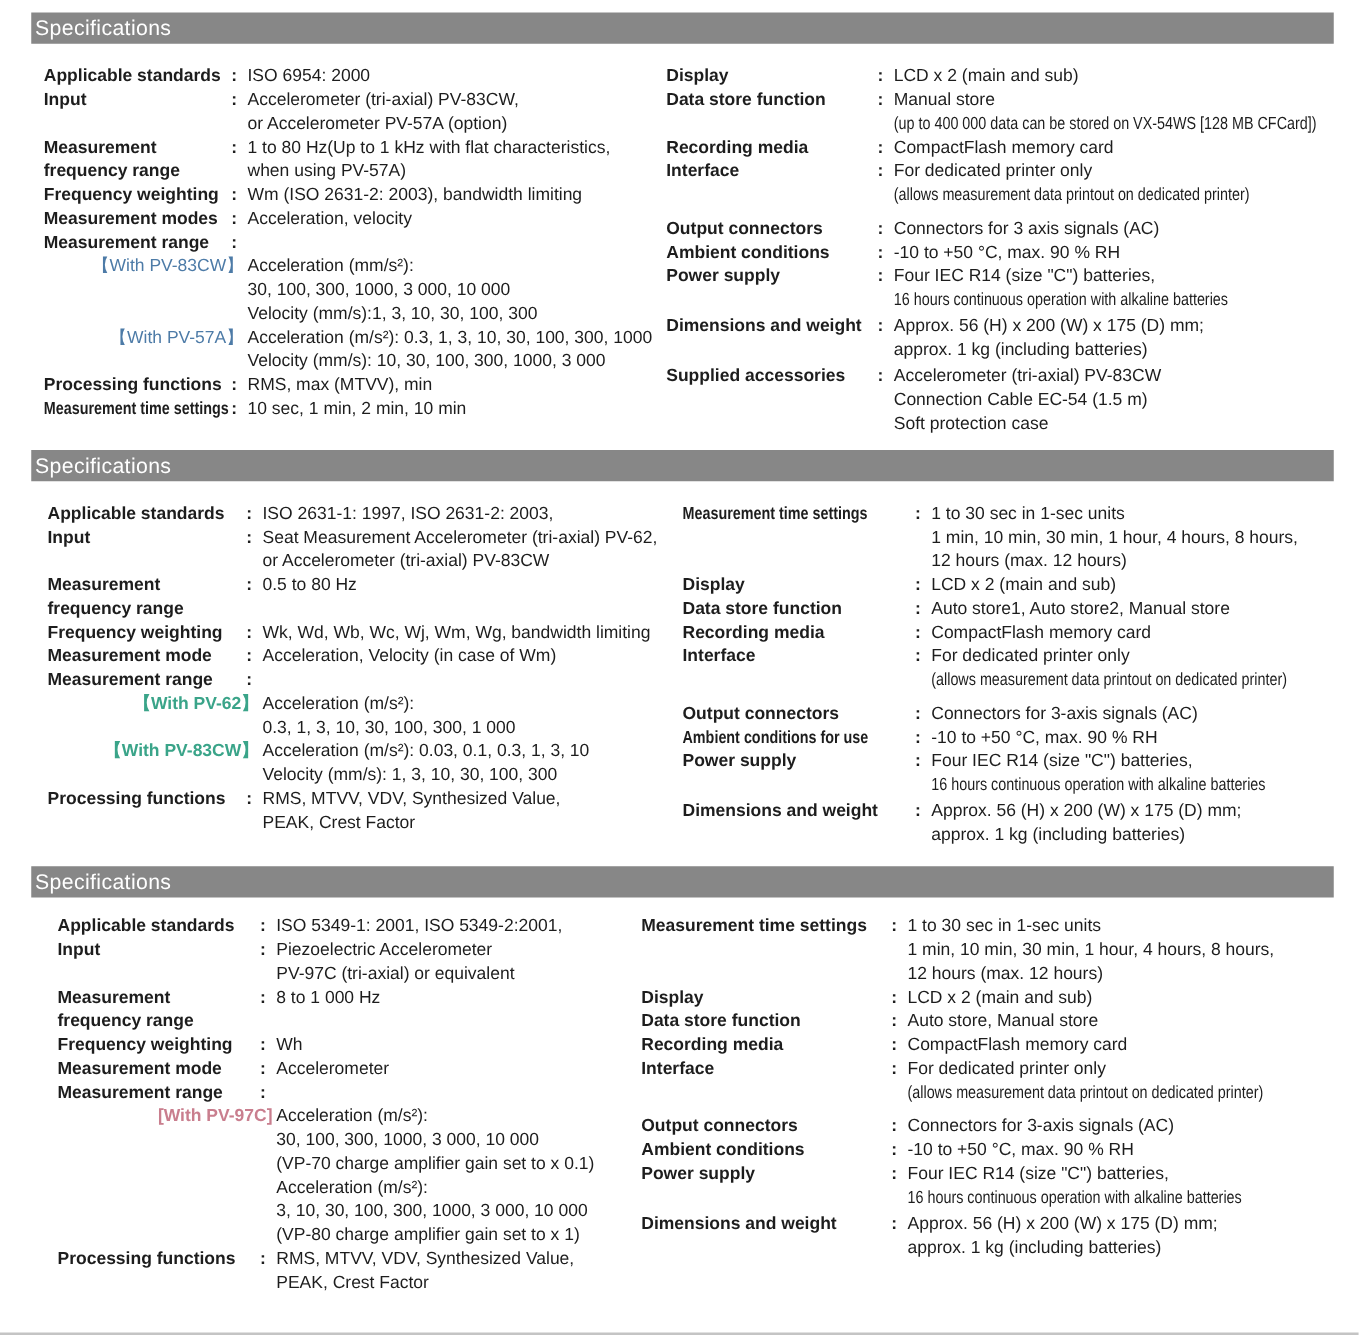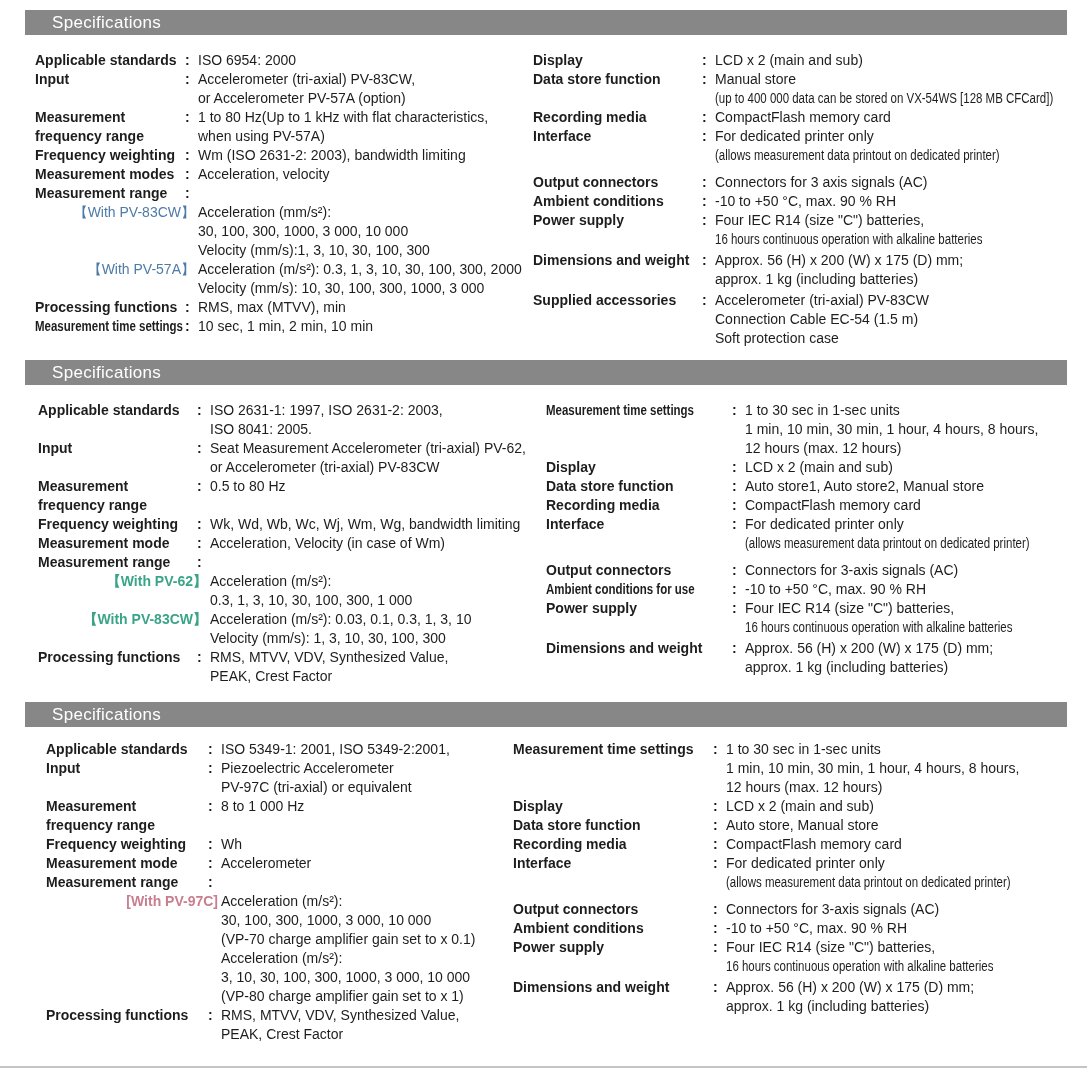--- a/index.html
+++ b/index.html
@@ -9,21 +9,21 @@
     font-size:14px;color:#1d1d1d;
     -webkit-font-smoothing:antialiased;
   }
   .page{position:relative;width:1087px;height:1073px;overflow:hidden;}
   .section{margin:0 20px 0 25px;}
   #sec-a{padding-top:10px;}
   #sec-b{margin-top:12px;}
   #sec-c{margin-top:16px;}
   .sec-bar{
     background:#878787;color:#ffffff;height:25px;line-height:25px;
-    padding-left:27px;font-size:17px;letter-spacing:.3px;
+    padding-left:3px;font-size:17px;letter-spacing:.3px;
   }
   .sec-body{display:flex;padding-top:16px;}
   #sec-a .sec-body{padding-left:10px;}
   #sec-b .sec-body{padding-left:13px;}
   #sec-c .sec-body{padding-left:21px;padding-top:13px;}
   .col{box-sizing:border-box;}
   #sec-a .col-left{--lw:150px;width:498px;flex:0 0 498px;}
   #sec-a .col-right{--lw:169px;flex:1;}
   #sec-b .col-left{--lw:159px;width:508px;flex:0 0 508px;}
   #sec-b .col-right{--lw:186px;flex:1;}
@@ -98,21 +98,21 @@
             <div class="cell-tag" style="color: rgb(77, 123, 167);">【With PV-83CW】</div>
             <div class="cell-values">
               <div><span>Acceleration (mm/s²):</span></div>
               <div><span>30, 100, 300, 1000, 3 000, 10 000</span></div>
               <div><span>Velocity (mm/s):1, 3, 10, 30, 100, 300</span></div>
             </div>
           </div>
           <div class="spec-row">
             <div class="cell-tag" style="color: rgb(77, 123, 167);">【With PV-57A】</div>
             <div class="cell-values">
-              <div><span>Acceleration (m/s²): 0.3, 1, 3, 10, 30, 100, 300, 2000</span></div>
+              <div><span>Acceleration (m/s²): 0.3, 1, 3, 10, 30, 100, 300, 1000</span></div>
               <div><span>Velocity (mm/s): 10, 30, 100, 300, 1000, 3 000</span></div>
             </div>
           </div>
           <div class="spec-row">
             <div class="cell-label"><span>Processing functions</span></div>
             <div class="cell-colon">:</div>
             <div class="cell-values">
               <div><span>RMS, max (MTVV), min</span></div>
             </div>
           </div>
@@ -202,21 +202,20 @@
     <div class="sec-bar">
       <span>Specifications</span>
     </div>
     <div class="sec-body">
       <div class="col col-left">
           <div class="spec-row">
             <div class="cell-label"><span>Applicable standards</span></div>
             <div class="cell-colon">:</div>
             <div class="cell-values">
               <div><span>ISO 2631-1: 1997, ISO 2631-2: 2003,</span></div>
-              <div><span>ISO 8041: 2005.</span></div>
             </div>
           </div>
           <div class="spec-row">
             <div class="cell-label"><span>Input</span></div>
             <div class="cell-colon">:</div>
             <div class="cell-values">
               <div><span>Seat Measurement Accelerometer (tri-axial) PV-62,</span></div>
               <div><span>or Accelerometer (tri-axial) PV-83CW</span></div>
             </div>
           </div>

